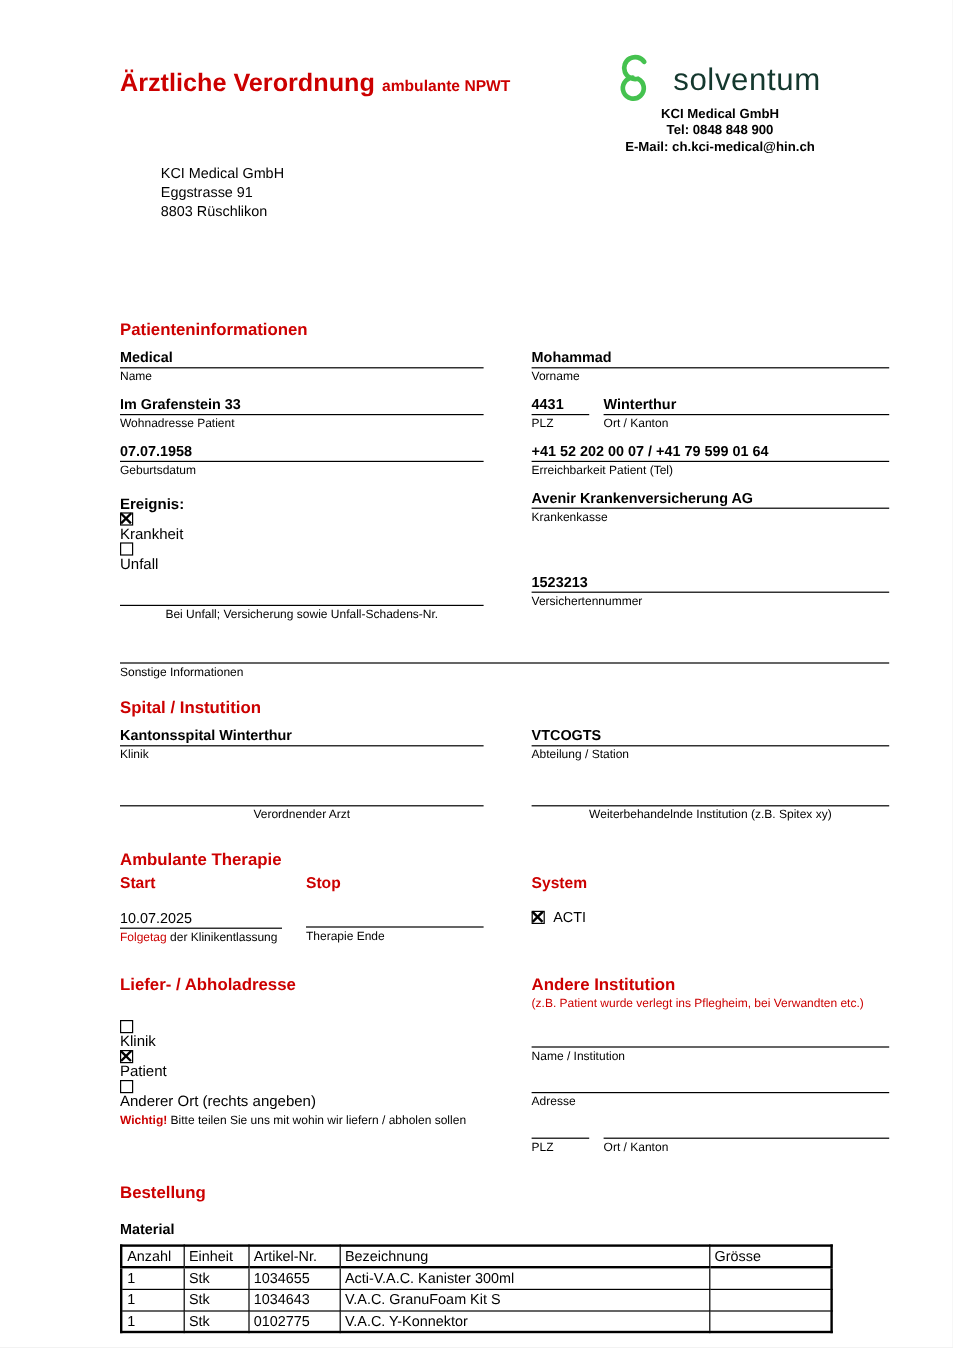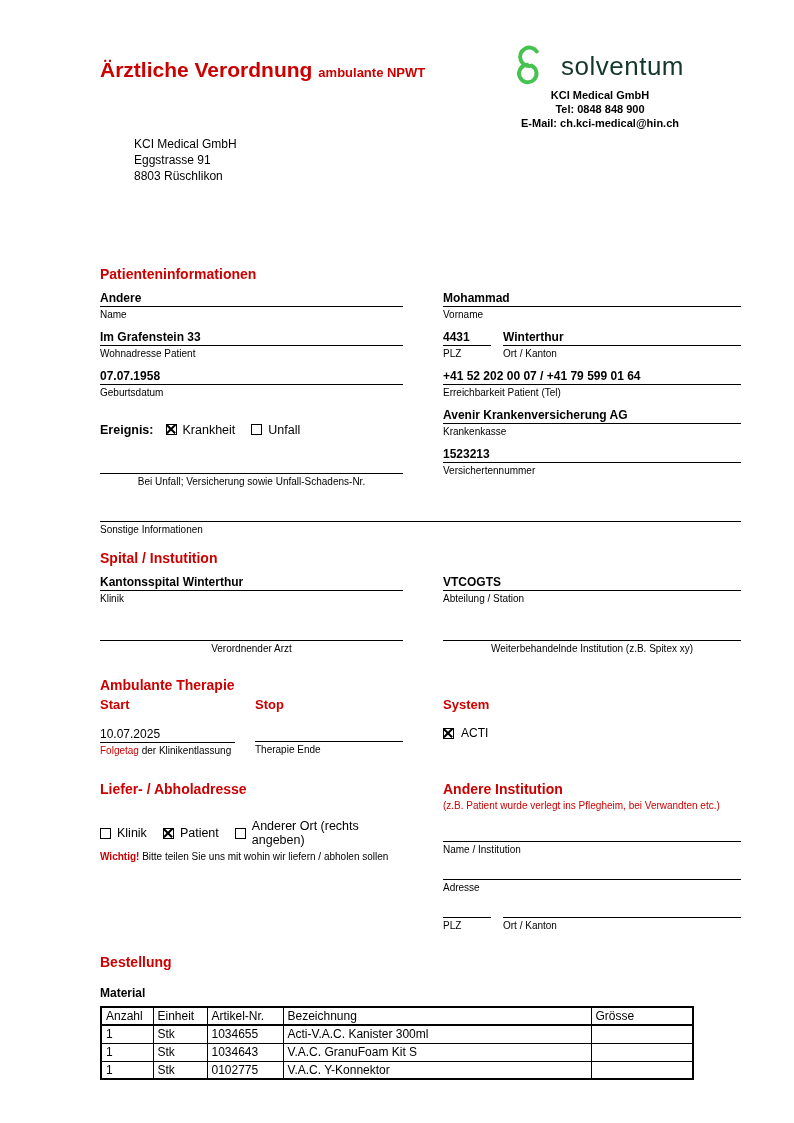--- a/index.html
+++ b/index.html
@@ -31,21 +31,21 @@
   .field { margin-bottom:8px; }
   .pair { display:flex; }
   .pair .short { width:48px; flex:0 0 auto; margin-right:12px; }
   .pair .long { flex:1; }
   .cb { display:inline-block; width:11px; height:11px; border:1.5px solid #000;
         position:relative; vertical-align:-1px; flex:0 0 auto; }
   .cb.checked::before, .cb.checked::after {
     content:""; position:absolute; left:-2px; top:3px; width:12px; height:1.6px; background:#000; }
   .cb.checked::before { transform:rotate(45deg); }
   .cb.checked::after  { transform:rotate(-45deg); }
-  .cbrow { display:flex; align-items:center; font-size:12.5px; }
+  .cbrow { display:flex; font-size:12.5px;flex-direction:column; }
   .cbrow .cb { margin-right:6px; }
   .cbrow .opt { margin-right:16px; }
   .red { color:#cc0000; }
   .smallnote { font-size:10px; line-height:12px; }
   
   .therapie-row { display:flex; margin-top:4px; }
   .t-start { width:135px; }
   .t-stop  { width:148px; margin-left:20px; }
   .t-system{ width:298px; margin-left:40px; }
   .t-head { color:#cc0000; font-weight:bold; font-size:13px; margin-bottom:14px; }
@@ -98,21 +98,21 @@
     <div>Eggstrasse 91</div>
     <div>8803 Rüschlikon</div>
   </div>
 
   <div class="main">
 
     <div class="h1red mb8">Patienteninformationen</div>
 
     <div class="two-col">
       <div class="field">
-        <div class="val">Andere</div>
+        <div class="val">Medical</div>
         <div class="cap">Name</div>
       </div>
       <div class="field">
         <div class="val">Mohammad</div>
         <div class="cap">Vorname</div>
       </div>
     </div>
 
     <div class="two-col">
       <div class="field">

